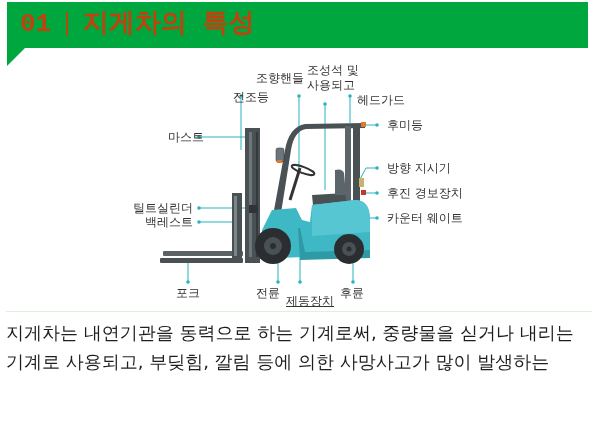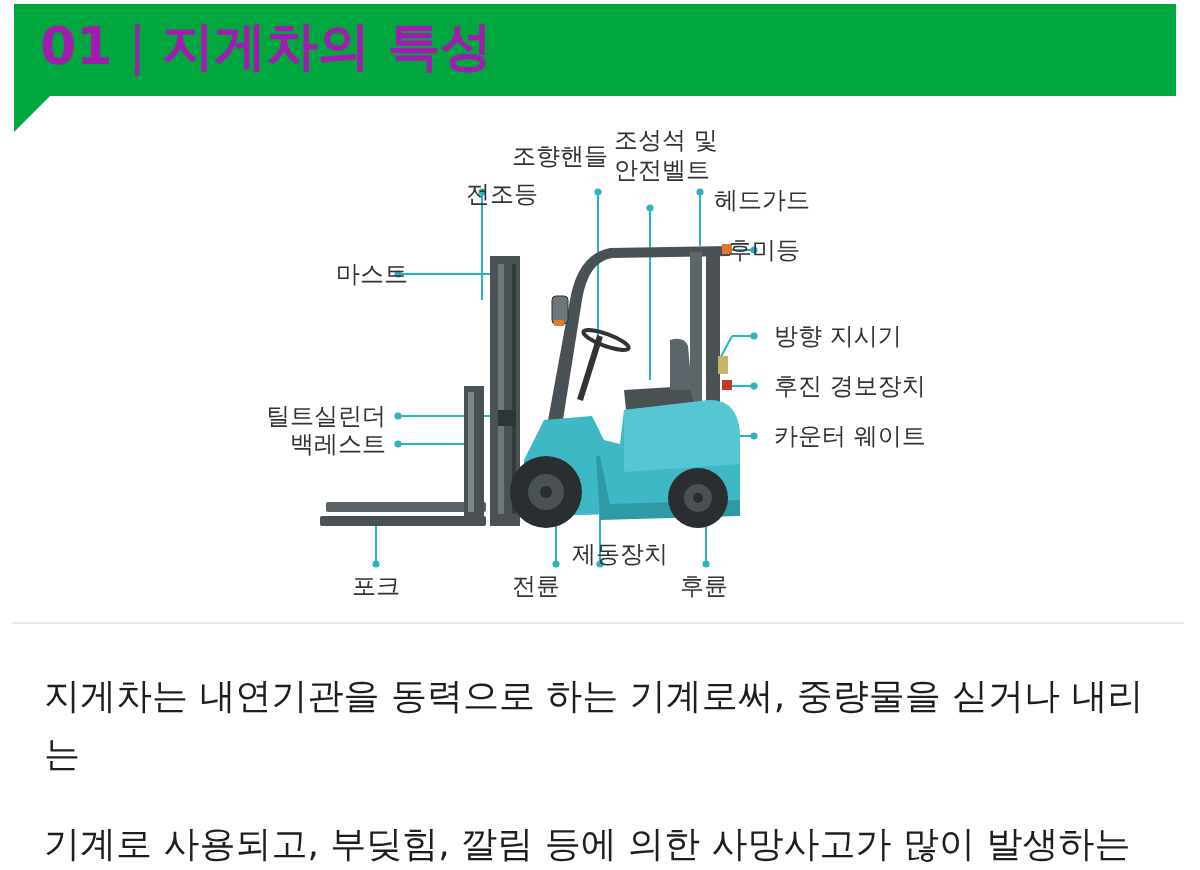--- a/index.html
+++ b/index.html
@@ -1,26 +1,26 @@
 <!DOCTYPE html>
 <html><head>
 <meta charset="utf-8">
 <style>
   html, body { margin: 0; padding: 0; background: #ffffff; }
   body { width: 600px; height: 435px; position: relative; overflow: hidden; font-family: "DejaVu Sans", "Liberation Sans", sans-serif; }
   .header { position: absolute; left: 7px; top: 2px; width: 581px; height: 46px; background: #00a63e; }
   .header-tail { position: absolute; left: 7px; top: 47px; width: 0; height: 0; border-top: 19px solid #00a63e; border-right: 19px solid transparent; }
-  .header-title { position: absolute; left: 20px; top: 6px; color: #a21caf; font-size: 26px; font-weight: bold; letter-spacing: 0px; white-space: nowrap; line-height: 36px; }
+  .header-title { position: absolute; left: 20px; top: 6px; color: #c2410c; font-size: 26px; font-weight: bold; letter-spacing: 0px; white-space: nowrap; line-height: 36px; font-family: Liberation Mono, monospace; }
   .header-title .num { font-weight: bold; }
   .header-title .bar { font-weight: normal; margin: 0 8px; opacity: 0.9; }
   .diagram { position: absolute; left: 0; top: 50px; width: 600px; height: 260px; }
   .lbl { position: absolute; font-size: 12px; color: #333; white-space: nowrap; line-height: 14px; }
   .separator { position: absolute; left: 6px; top: 311px; width: 586px; height: 1px; background: #dff0dc; }
   .desc { position: absolute; left: 6px; top: 318px; width: 590px; font-size: 18px; line-height: 29px; color: #1e1e1e; }
-  .desc p { margin: 16px; }
+  .desc p { margin: 0; }
 </style>
 </head>
 <body>
 
 <div class="header"></div>
 <div class="header-tail"></div>
 <div class="header-title">
   <span class="num">01</span><span class="bar">|</span><span>지게차의 특성</span>
 </div>
 
@@ -102,31 +102,31 @@
       <circle cx="278" cy="282" r="1.8"></circle>
       <circle cx="300" cy="282" r="1.8"></circle>
       <circle cx="353" cy="282" r="1.8"></circle>
     </g>
   </svg>
 
   <span class="lbl" style="left:168px;top:80px;">마스트</span>
   <span class="lbl" style="left:233px;top:40px;">전조등</span>
   <span class="lbl" style="left:256px;top:21px;">조향핸들</span>
   <span class="lbl" style="left:307px;top:13px;text-align:right;">조성석 및</span>
-  <span class="lbl" style="left:307px;top:28px;">안전벨트</span>
+  <span class="lbl" style="left:307px;top:28px;">사용되고</span>
   <span class="lbl" style="left:357px;top:43px;">헤드가드</span>
-  <span class="lbl" style="left:364px;top:68px;">후미등</span>
+  <span class="lbl" style="left:387px;top:68px;">후미등</span>
   <span class="lbl" style="left:387px;top:111px;">방향 지시기</span>
   <span class="lbl" style="left:387px;top:136px;">후진 경보장치</span>
   <span class="lbl" style="left:387px;top:161px;">카운터 웨이트</span>
   <span class="lbl" style="left:133px;top:151px;">틸트실린더</span>
   <span class="lbl" style="left:145px;top:165px;">백레스트</span>
   <span class="lbl" style="left:176px;top:236px;">포크</span>
   <span class="lbl" style="left:256px;top:236px;">전륜</span>
-  <span class="lbl" style="left:286px;top:220px;">제동장치</span>
+  <span class="lbl" style="left:286px;top:244px;text-decoration:underline;">제동장치</span>
   <span class="lbl" style="left:340px;top:236px;">후륜</span>
 </div>
 
 <div class="separator"></div>
 
 <div class="desc">
   <p>지게차는 내연기관을 동력으로 하는 기계로써, 중량물을 싣거나 내리는</p>
   <p>기계로 사용되고, 부딪힘, 깔림 등에 의한 사망사고가 많이 발생하는</p>
 </div>
 

